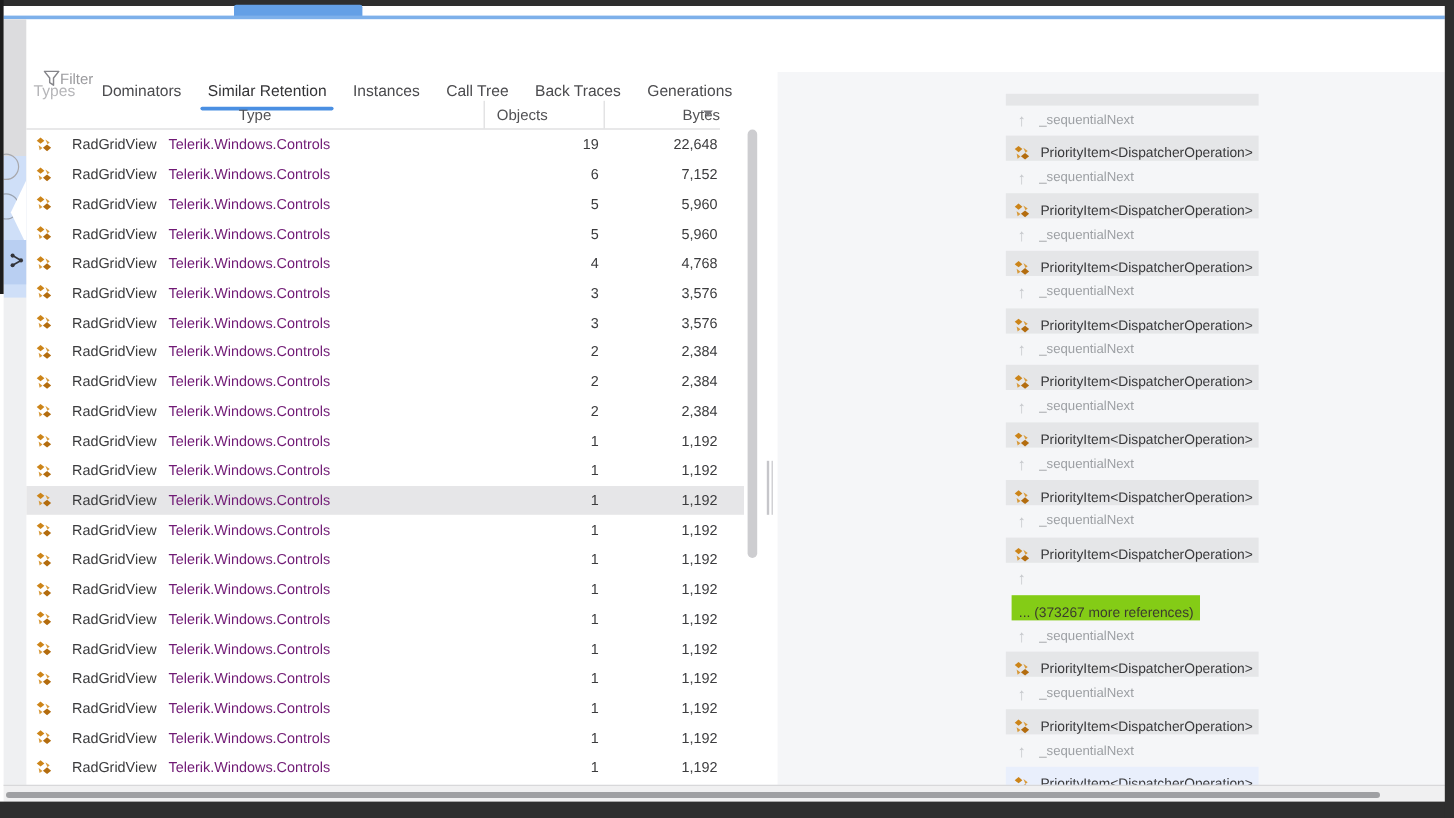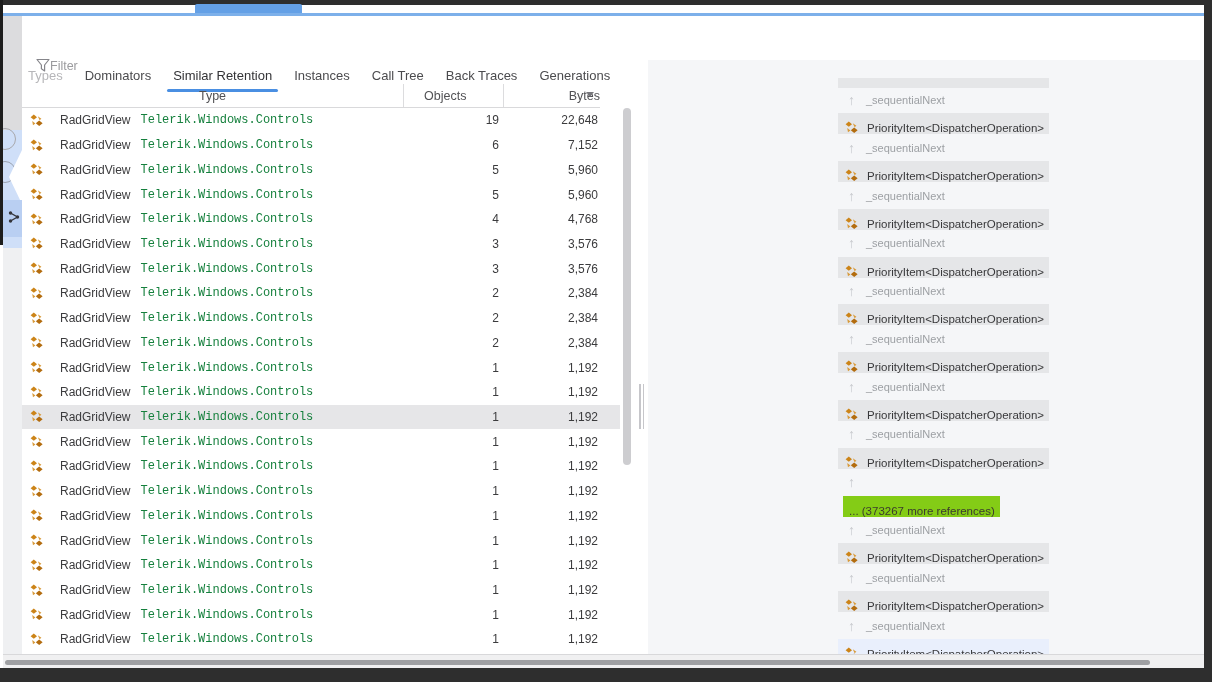--- a/index.html
+++ b/index.html
@@ -36,32 +36,32 @@
 
   
   .filter-row{left:36px;top:58px;display:flex;align-items:center;gap:0;}
   .filter-label{font-size:12.5px;color:#9b9b9e;}
 
   
   .thead{left:22px;top:84px;width:578px;height:23px;display:flex;align-items:center;
          border-bottom:1px solid #d9d9db;font-size:12.5px;color:#515154;}
   .th{height:100%;display:flex;align-items:center;box-sizing:border-box;}
   .th-type{width:381px;justify-content:center;}
-  .th-objects{width:100px;border-left:1px solid #dcdcde;padding-left:20px;}
+  .th-objects{width:100px;border-left:1px solid #dcdcde;padding-left:10px;}
   .th-bytes{width:97px;border-left:1px solid #dcdcde;padding-left:13px;position:relative;justify-content:flex-end;}
   .sort-caret{position:absolute;right:6px;top:8px;width:0;height:0;
               border-left:4px solid transparent;border-right:4px solid transparent;border-top:5px solid #77777c;}
 
   
   .rows{left:22px;top:108px;width:598px;}
   .trow{position:relative;height:24.73px;display:flex;align-items:center;font-size:12px;}
   .trow.sel{background:#e6e6e8;}
   .ticon{width:13px;height:13px;margin-left:8px;flex:none;}
   .tname{margin-left:17px;color:#3b3b3d;white-space:nowrap;}
-  .tns{margin-left:10px;color:#15803d;white-space:nowrap;font-family:Liberation Mono, monospace;}
+  .tns{margin-left:10px;color:#701a75;white-space:nowrap;}
   .tobj{position:absolute;right:121px;color:#3b3b3d;}
   .tbytes{position:absolute;right:22px;color:#3b3b3d;}
 
   
   .vthumb{left:623px;top:108px;width:8px;height:357px;background:#cdcdd0;border-radius:4px;}
   .splitter{left:639px;top:384px;width:6px;height:45px;display:flex;gap:2px;}
   .splitter i{display:block;width:1.5px;height:100%;background:#c6c6ca;}
   .hscroll{left:3px;top:654px;width:1201px;height:14px;background:#f0f0f1;border-top:1px solid #d8d8da;box-sizing:border-box;}
   .hthumb{position:absolute;left:2px;top:5px;width:1145px;height:5px;background:#9fa0a3;border-radius:2.5px;}
 

